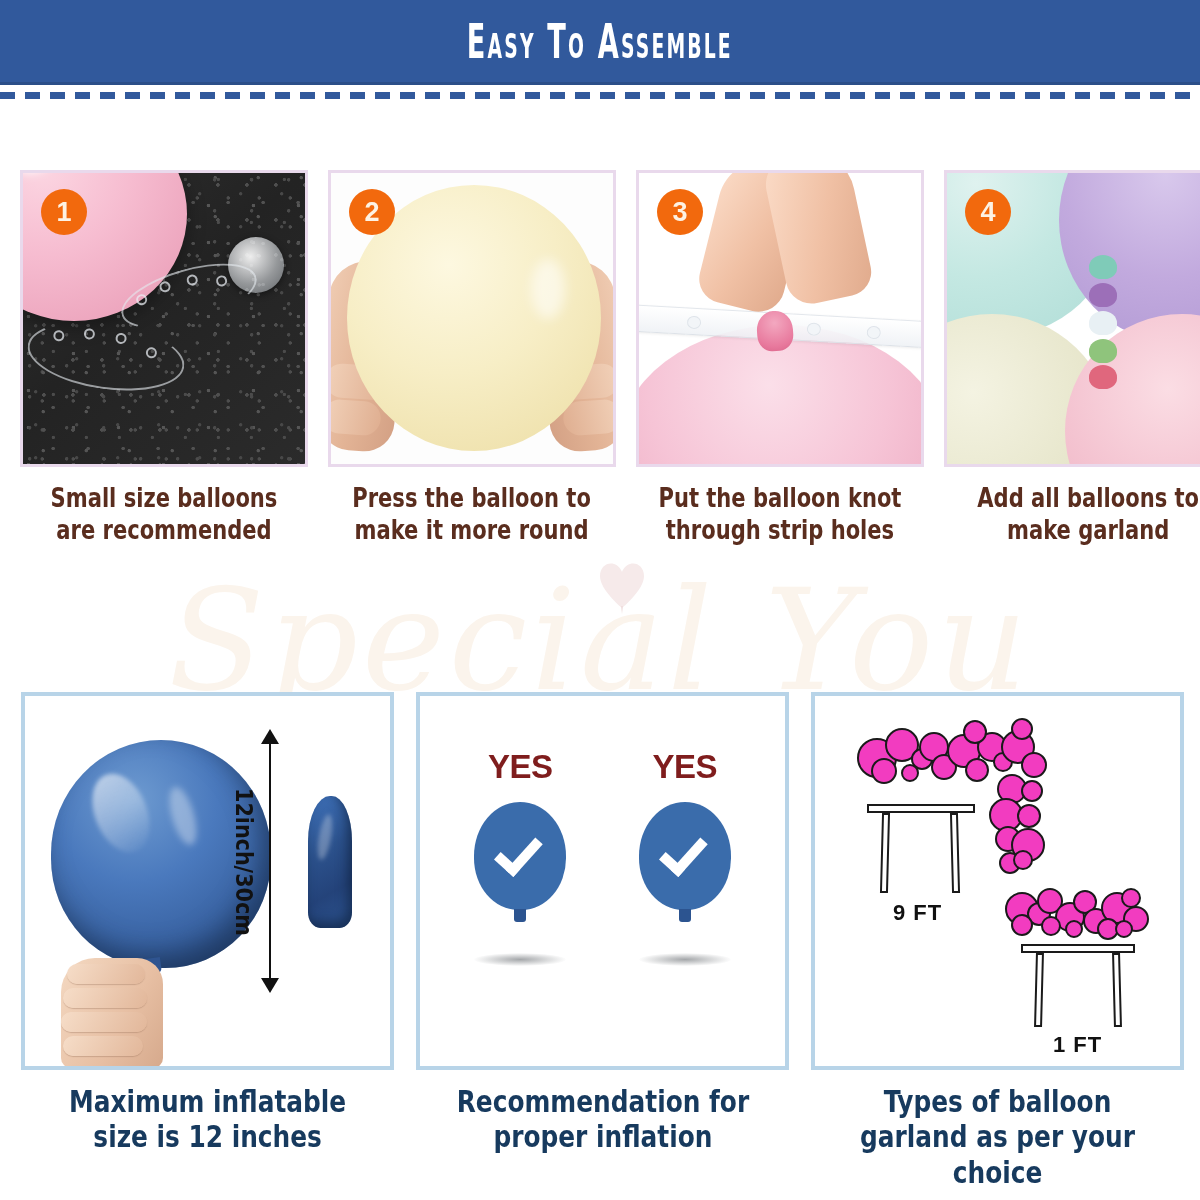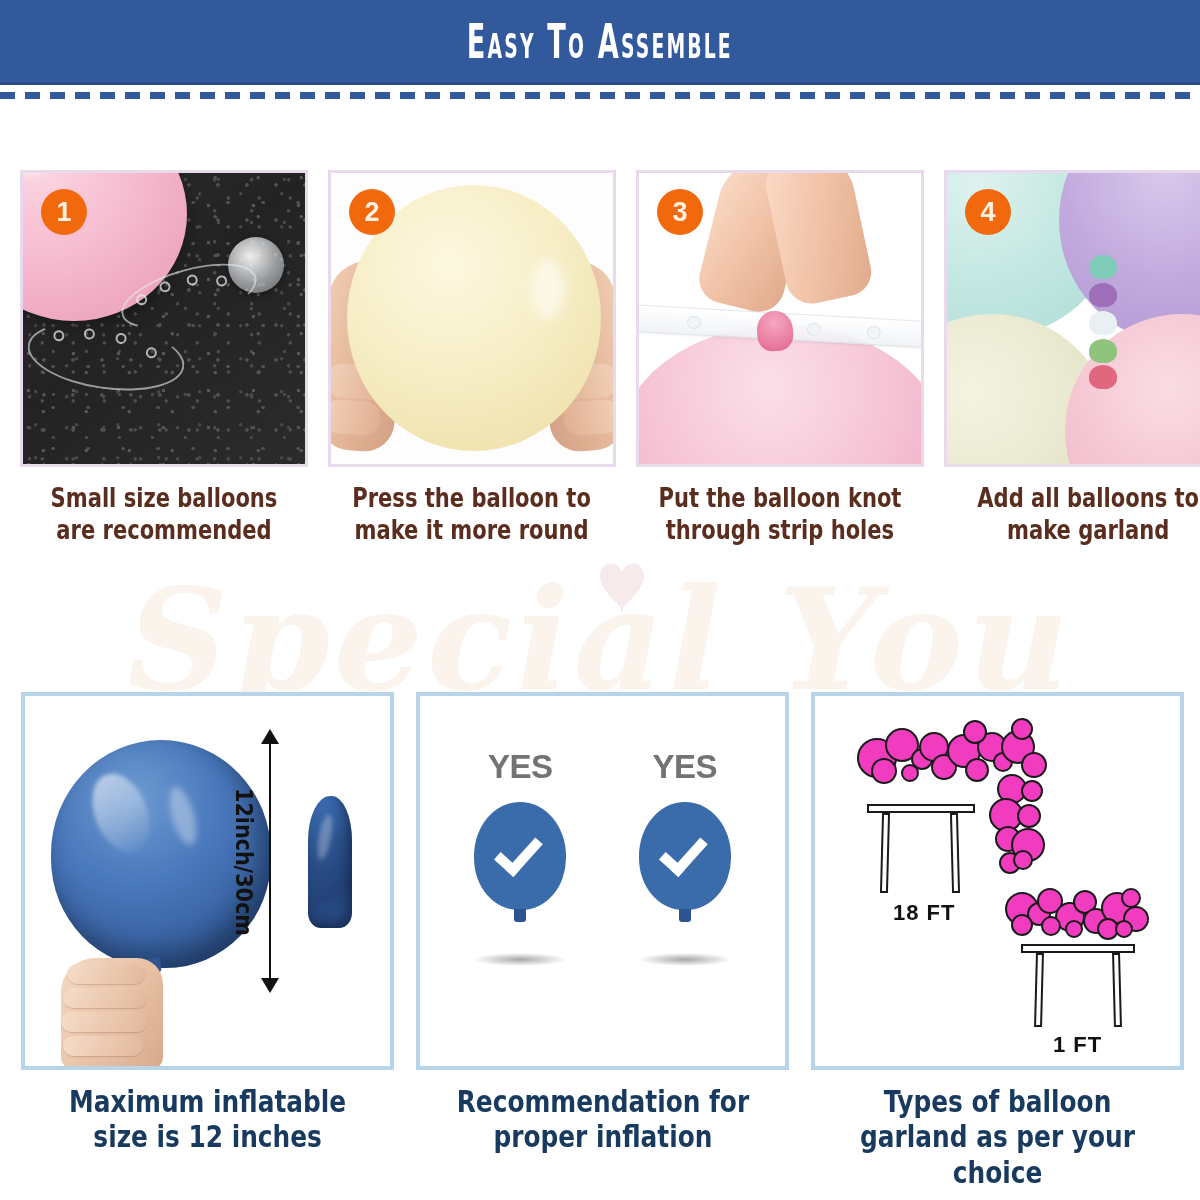--- a/index.html
+++ b/index.html
@@ -35,21 +35,21 @@
   .dashed-rule {
     position:absolute; left:0; top:92px; width:1200px; height:7px;
     background:repeating-linear-gradient(to right,
       #31599c 0px, #31599c 15px, #ffffff 15px, #ffffff 25px);
   }
 
   
   .watermark {
     position:absolute; left:0; top:560px; width:1200px; height:160px;
     display:flex; align-items:center; justify-content:center;
-    pointer-events:none; z-index:0;font-weight:bold;
+    pointer-events:none; z-index:0;
   }
   .watermark-text {
     font-family:"DejaVu Serif","Liberation Serif", serif;
     font-style:italic;
     font-size:140px;
     color:#fbf4ec;
     white-space:nowrap;
     letter-spacing:4px;
   }
   .watermark-heart {
@@ -297,21 +297,21 @@
     background:rgba(255,255,255,.28); filter:blur(2px); transform:rotate(10deg);
   }
 
   
   .pb-row {
     position:absolute; inset:0; display:flex; justify-content:space-around;
     align-items:flex-start; padding:52px 18px 0;
   }
   .pb-item { width:104px; display:flex; flex-direction:column; align-items:center; position:relative; }
   .pb-label {
-    font-size:33px; font-weight:700; color:#737373; letter-spacing:-0.5px;
+    font-size:33px; font-weight:700; color:#7f1d1d; letter-spacing:-0.5px;
     font-family:"Liberation Sans", sans-serif;
   }
   .pb-balloon {
     margin-top:16px; width:92px; height:108px; background:#3a6cab; position:relative;
     display:flex; align-items:center; justify-content:center;
   }
   .pb-balloon.round { border-radius:50% 50% 48% 48%; }
   .pb-pear-wrap { position:relative; margin-top:16px; width:92px; height:126px; }
   .pb-pear-shape {
     position:absolute; inset:0;
@@ -543,21 +543,21 @@
         <div class="pc-bb" style="left:196px;top:132px;width:34px;height:34px;"></div>
         <div class="pc-bb" style="left:184px;top:156px;width:22px;height:22px;"></div>
         <div class="pc-bb" style="left:198px;top:154px;width:20px;height:20px;"></div>
       </div>
 
       <div class="pc-table">
         <div class="pc-top" style="left:52px; top:108px; width:108px; height:9px;"></div>
         <div class="pc-leg" style="left:66px; top:117px; width:8px; height:80px; transform:rotate(1.5deg);"></div>
         <div class="pc-leg" style="left:136px;top:117px; width:8px; height:80px; transform:rotate(-1.5deg);"></div>
       </div>
-      <div class="pc-ftlabel" style="left:78px; top:204px;">18 FT</div>
+      <div class="pc-ftlabel" style="left:78px; top:204px;">9 FT</div>
 
       <div>
         <div class="pc-bb" style="left:190px;top:196px; width:34px;height:34px;"></div>
         <div class="pc-bb" style="left:212px;top:206px; width:24px;height:24px;"></div>
         <div class="pc-bb" style="left:196px;top:218px; width:22px;height:22px;"></div>
         <div class="pc-bb" style="left:222px;top:192px; width:26px;height:26px;"></div>
         <div class="pc-bb" style="left:240px;top:206px; width:30px;height:30px;"></div>
         <div class="pc-bb" style="left:226px;top:220px; width:20px;height:20px;"></div>
         <div class="pc-bb" style="left:258px;top:194px; width:24px;height:24px;"></div>
         <div class="pc-bb" style="left:268px;top:212px; width:26px;height:26px;"></div>

